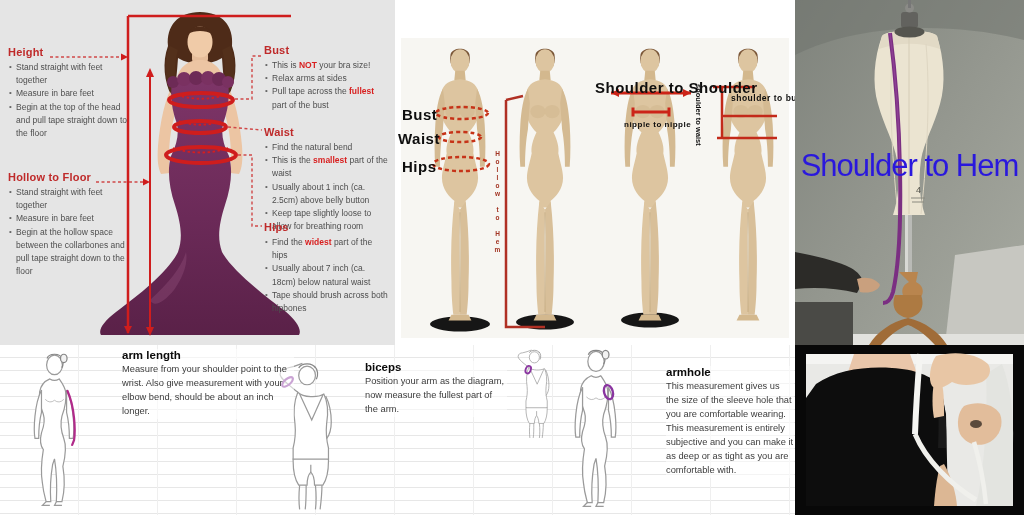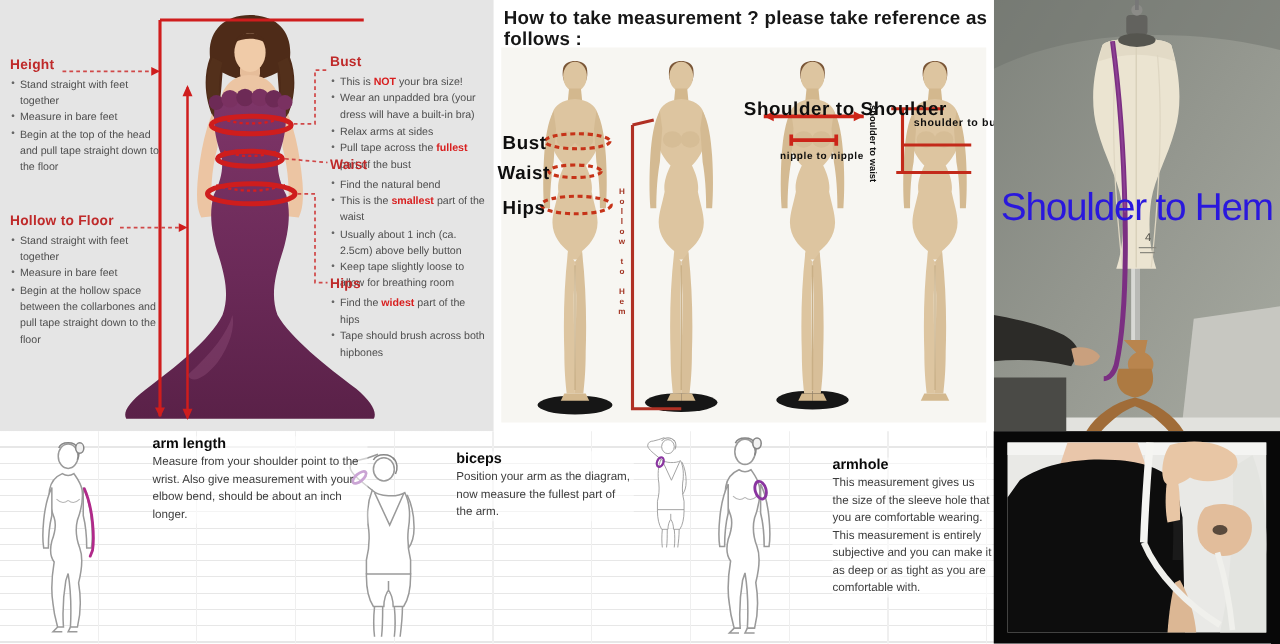--- a/index.html
+++ b/index.html
@@ -112,21 +112,20 @@
           <li><span>Measure in bare feet</span><b class="hl"></b><span></span></li>
           <li><span>Begin at the hollow space between the collarbones and pull tape straight down to the floor</span><b class="hl"></b><span></span></li>
         </ul>
     </div>
 
     <div class="msec" style="left:264px;top:44px;width:126px">
       <h3>Bust</h3>
       <ul>
 
       <li><span>This is </span><b class="hl">NOT</b><span> your bra size!</span></li>
-          <li><span>Wear an unpadded bra (your dress will have a built-in bra)</span><b class="hl"></b><span></span></li>
           <li><span>Relax arms at sides</span><b class="hl"></b><span></span></li>
           <li><span>Pull tape across the </span><b class="hl">fullest</b><span> part of the bust</span></li>
         </ul>
     </div>
 
     <div class="msec" style="left:264px;top:126px;width:124px">
       <h3>Waist</h3>
       <ul>
 
       <li><span>Find the natural bend</span><b class="hl"></b><span></span></li>
@@ -134,20 +133,21 @@
           <li><span>Usually about 1 inch (ca. 2.5cm) above belly button</span><b class="hl"></b><span></span></li>
           <li><span>Keep tape slightly loose to allow for breathing room</span><b class="hl"></b><span></span></li>
         </ul>
     </div>
 
     <div class="msec" style="left:264px;top:221px;width:124px">
       <h3>Hips</h3>
       <ul>
 
       <li><span>Find the </span><b class="hl">widest</b><span> part of the hips</span></li>
+          <li><span>Usually about 7 inch (ca. 18cm) below natural waist</span><b class="hl"></b><span></span></li>
           <li><span>Tape should brush across both hipbones</span><b class="hl"></b><span></span></li>
         </ul>
     </div>
   </div>
 
   <div class="panel" id="panel-mid">
     <svg class="abs" style="left:0;top:0" width="400" height="345" viewBox="0 0 400 345">
       <defs>
         <g id="mq">
           <path d="M40,9 C42,1 58,1 60,9 C61,15 60,19 58,22 C56,13 44,13 42,22 C40,19 39,15 40,9 Z" fill="#7a5637"></path>
@@ -179,21 +179,20 @@
         <ellipse cx="66" cy="164" rx="28" ry="7" fill="none" stroke="#c63318" stroke-width="2.5" stroke-dasharray="4 3"></ellipse>
         <path d="M111,100 L128,96 M111,100 V327 H150" stroke="#b03024" stroke-width="2.5" fill="none"></path>
         <path d="M216,93 H296" stroke="#cc2418" stroke-width="3" fill="none"></path>
         <polygon points="216,93 224,89 224,97" fill="#cc2418"></polygon>
         <polygon points="296,93 288,89 288,97" fill="#cc2418"></polygon>
         <path d="M238,112 H274 M238,107.5 V116.5 M274,107.5 V116.5" stroke="#cc2418" stroke-width="3" fill="none"></path>
         <path d="M327,87 V138 M318,87 H360 M327,116 H382 M322,138 H382" stroke="#c32a1a" stroke-width="2.5" fill="none"></path>
       </g>
     </svg>
 
-    <div class="guide-title">How to take measurement ?  please take reference as follows :</div>
     <div class="mlabel" style="left:7px;top:106px">Bust</div>
     <div class="mlabel" style="left:3px;top:130px">Waist</div>
     <div class="mlabel" style="left:7px;top:158px">Hips</div>
     <div class="vtext" style="left:99px;top:150px;height:128px;font-size:6.5px;color:#a23322;letter-spacing:1px">Hollow to Hem</div>
     <div class="mlabel" style="left:200px;top:79px">Shoulder to Shoulder</div>
     <div class="mlabel small" style="left:229px;top:120px">nipple to nipple</div>
     <div class="mlabel" style="left:336px;top:93px;font-size:8.5px">shoulder to bust</div>
     <div class="vside" style="left:299px;top:84px;height:104px;font-size:7.5px;color:#101010">shoulder to waist</div>
   </div>
 

